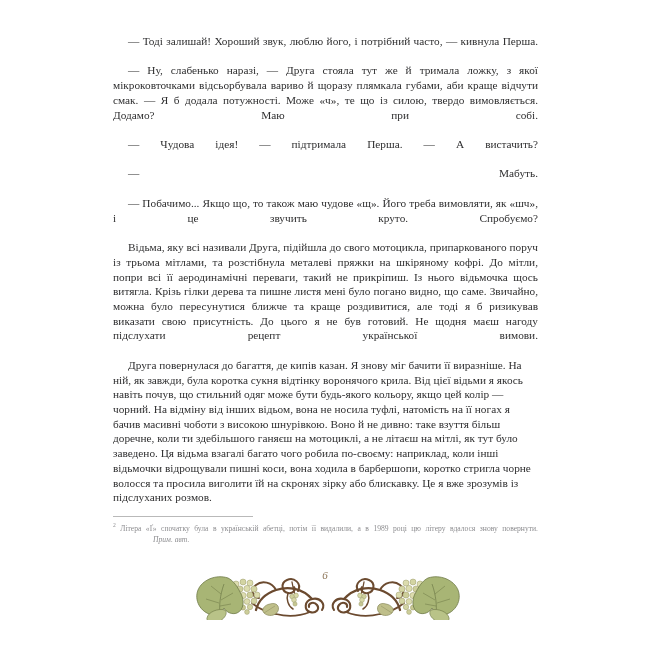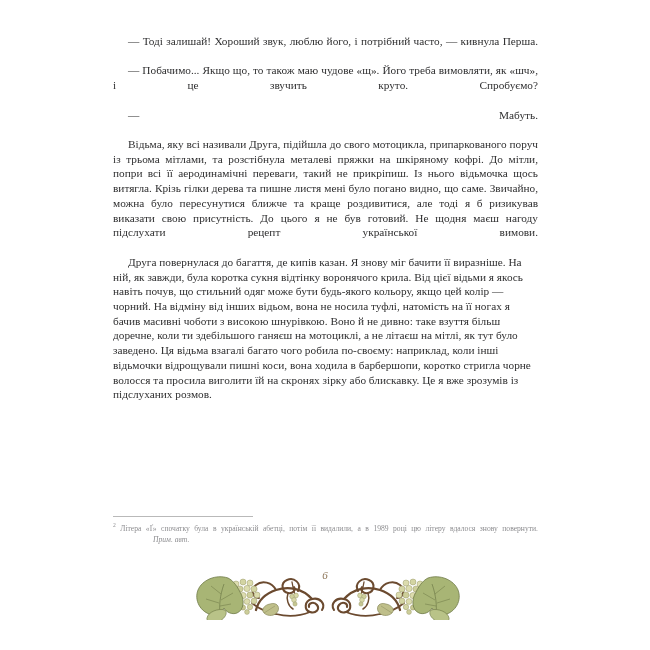--- a/index.html
+++ b/index.html
@@ -110,22 +110,24 @@
   }
 </style>
 </head>
 <body>
 
 <div id="page">
 
   <div id="text-column">
 
     <p class="para">— Тоді залишай! Хороший звук, люблю його, і потрібний часто, — кивнула Перша.</p>
+    <p class="para">— Ну, слабенько наразі, — Друга стояла тут же й тримала ложку, з якої мікроковточками відсьорбувала вариво й щоразу плямкала губами, аби краще відчути смак. — Я б додала потужності. Може «ч», те що із силою, твердо вимовляється. Додамо? Маю при собі.</p>
+    <p class="para">— Чудова ідея! — підтримала Перша. — А вистачить?</p>
+    <p class="para">— Мабуть.</p>
     <p class="para">— Побачимо... Якщо що, то також маю чудове «щ». Його треба вимовляти, як «шч», і це звучить круто. Спробуємо?</p>
-    <p class="para">— Мабуть.</p>
     <p class="para">Відьма, яку всі називали Друга, підійшла до свого мотоцикла, припаркованого поруч із трьома мітлами, та розстібнула металеві пряжки на шкіряному кофрі. До мітли, попри всі її аеродинамічні переваги, такий не прикріпиш. Із нього відьмочка щось витягла. Крізь гілки дерева та пишне листя мені було погано видно, що саме. Звичайно, можна було пересунутися ближче та краще роздивитися, але тоді я б ризикував виказати свою присутність. До цього я не був готовий. Не щодня маєш нагоду підслухати рецепт української вимови.</p>
 
 
     <p class="para">Друга повернулася до багаття, де кипів казан. Я знову міг бачити її виразніше. На ній, як завжди, була коротка сукня відтінку воронячого крила. Від цієї відьми я якось навіть почув, що стильний одяг може бути будь-якого кольору, якщо цей колір — чорний. На відміну від інших відьом, вона не носила туфлі, натомість на її ногах я бачив масивні чоботи з високою шнурівкою. Воно й не дивно: таке взуття більш доречне, коли ти здебільшого ганяєш на мотоциклі, а не літаєш на мітлі, як тут було заведено. Ця відьма взагалі багато чого робила по-своєму: наприклад, коли інші відьмочки відрощували пишні коси, вона ходила в барбершопи, коротко стригла чорне волосся та просила виголити їй на скронях зірку або блискавку. Це я вже зрозумів із підслуханих розмов.</p>
   </div>
 
   <div id="footnote-block">
     <div id="footnote-rule"></div>
     <p id="footnote-text"><sup>2</sup><span> Літера «Ґ» спочатку була в українській абетці, потім її видалили, а в 1989 році цю літеру вдалося знову повернути. </span><i>Прим. авт.</i></p>
   </div>

